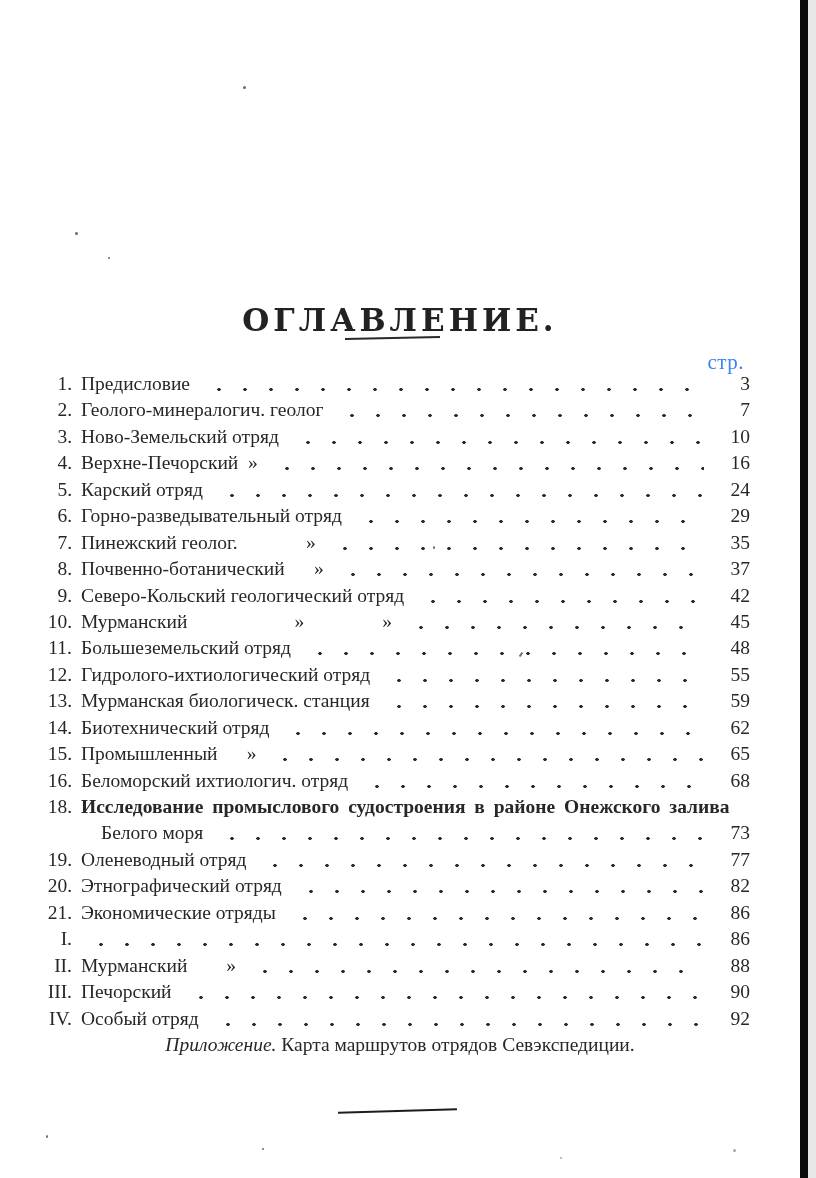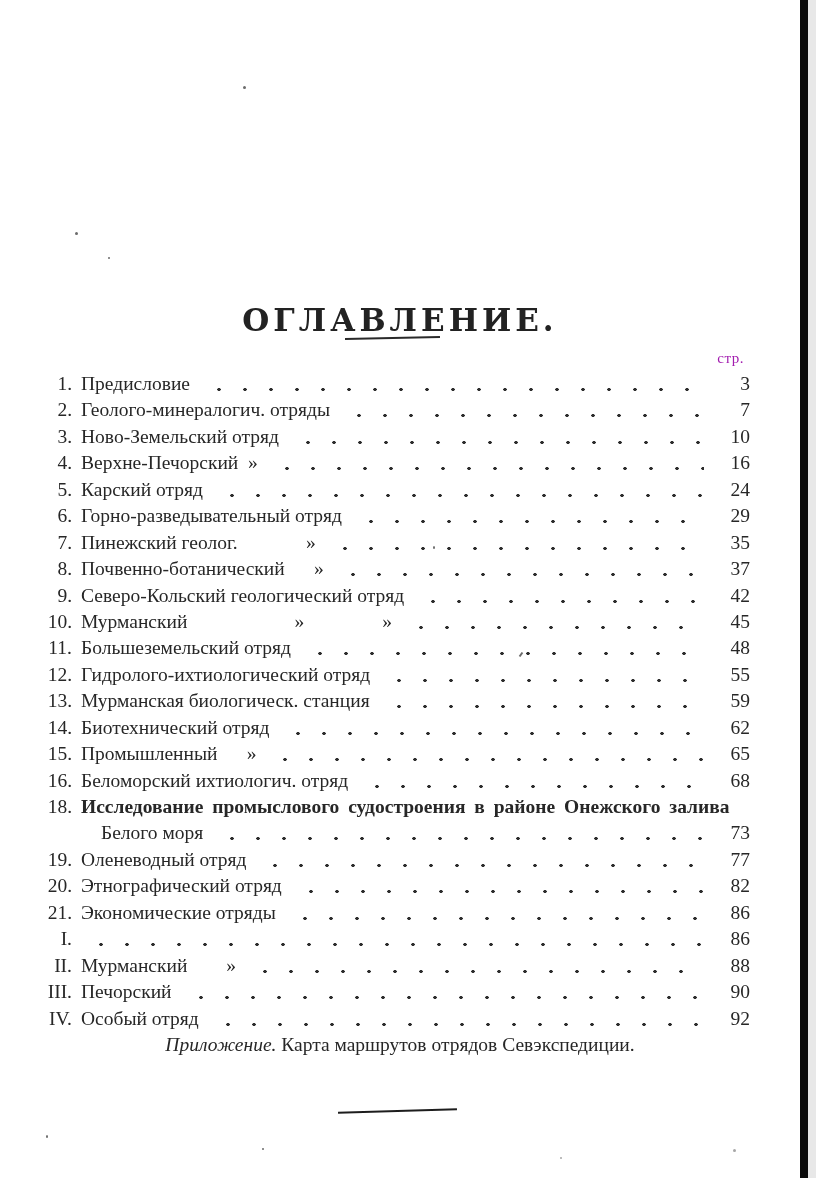--- a/index.html
+++ b/index.html
@@ -17,21 +17,21 @@
     text-align:center; font-size:31px; font-weight:bold;
     letter-spacing:4px; color:#222;
     font-family:"DejaVu Serif","Liberation Serif",serif;
   }
   .title-rule {
     position:absolute; top:337px; left:345px; width:95px; height:2px;
     background:#2a2a2a; transform:rotate(-1.2deg);
   }
   .col-header {
     position:absolute; top:350px; right:64px;
-    font-size:15px; letter-spacing:0.5px; color:#a21caf;
+    font-size:21px; letter-spacing:0.5px; color:#3b82f6;
   }
   .toc { position:absolute; top:371px; left:42px; width:708px; }
   .row {
     display:flex; align-items:baseline;
     height:26.45px; line-height:26.45px; font-size:19.5px;
     white-space:pre; color:#272727;
   }
   .num  { flex:none; width:30px; text-align:right; }
   .ttl  { flex:none; margin-left:9px; white-space:pre; }
   .leader {
@@ -68,21 +68,21 @@
   <div class="toc" id="toc">
   <div class="row">
     <span class="num">1.</span>
     <span class="ttl">Предисловие</span>
     <span class="leader"></span>
     <span class="pg">3</span>
   </div>
 
   <div class="row">
     <span class="num">2.</span>
-    <span class="ttl">Геолого-минералогич. отряды</span>
+    <span class="ttl">Геолого-минералогич. геолог</span>
     <span class="leader"></span>
     <span class="pg">7</span>
   </div>
 
   <div class="row">
     <span class="num">3.</span>
     <span class="ttl">Ново-Земельский отряд</span>
     <span class="leader"></span>
     <span class="pg">10</span>
   </div>

